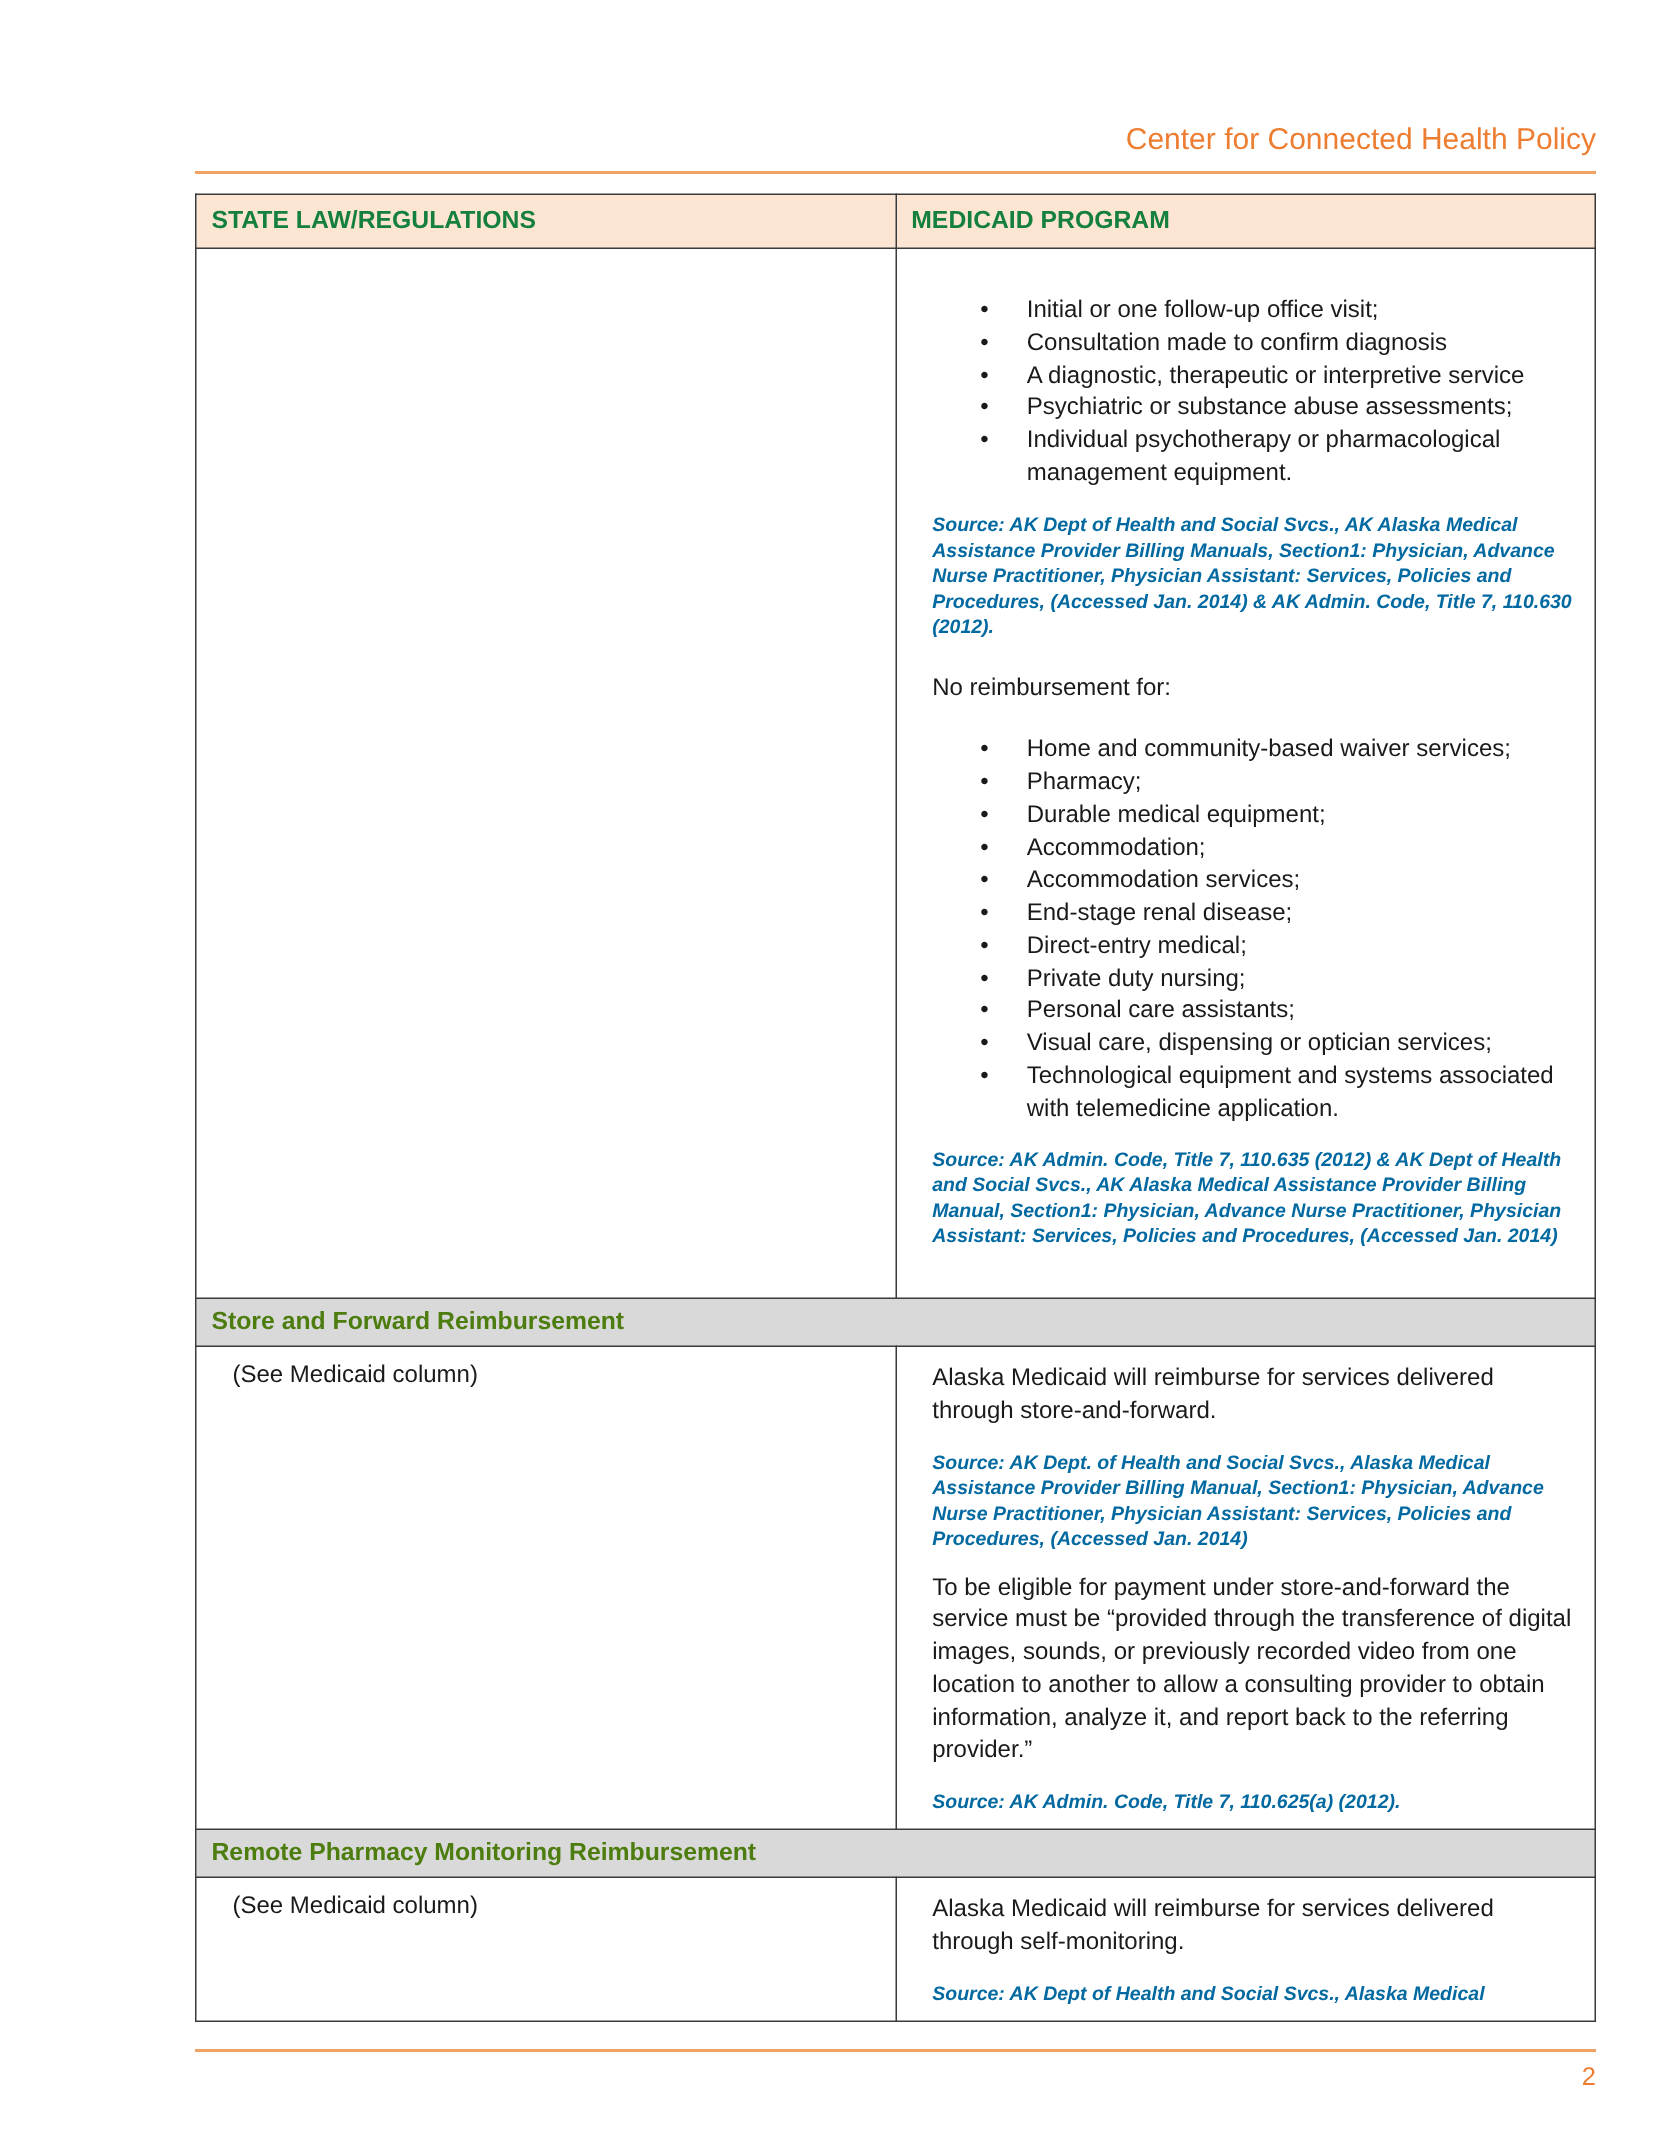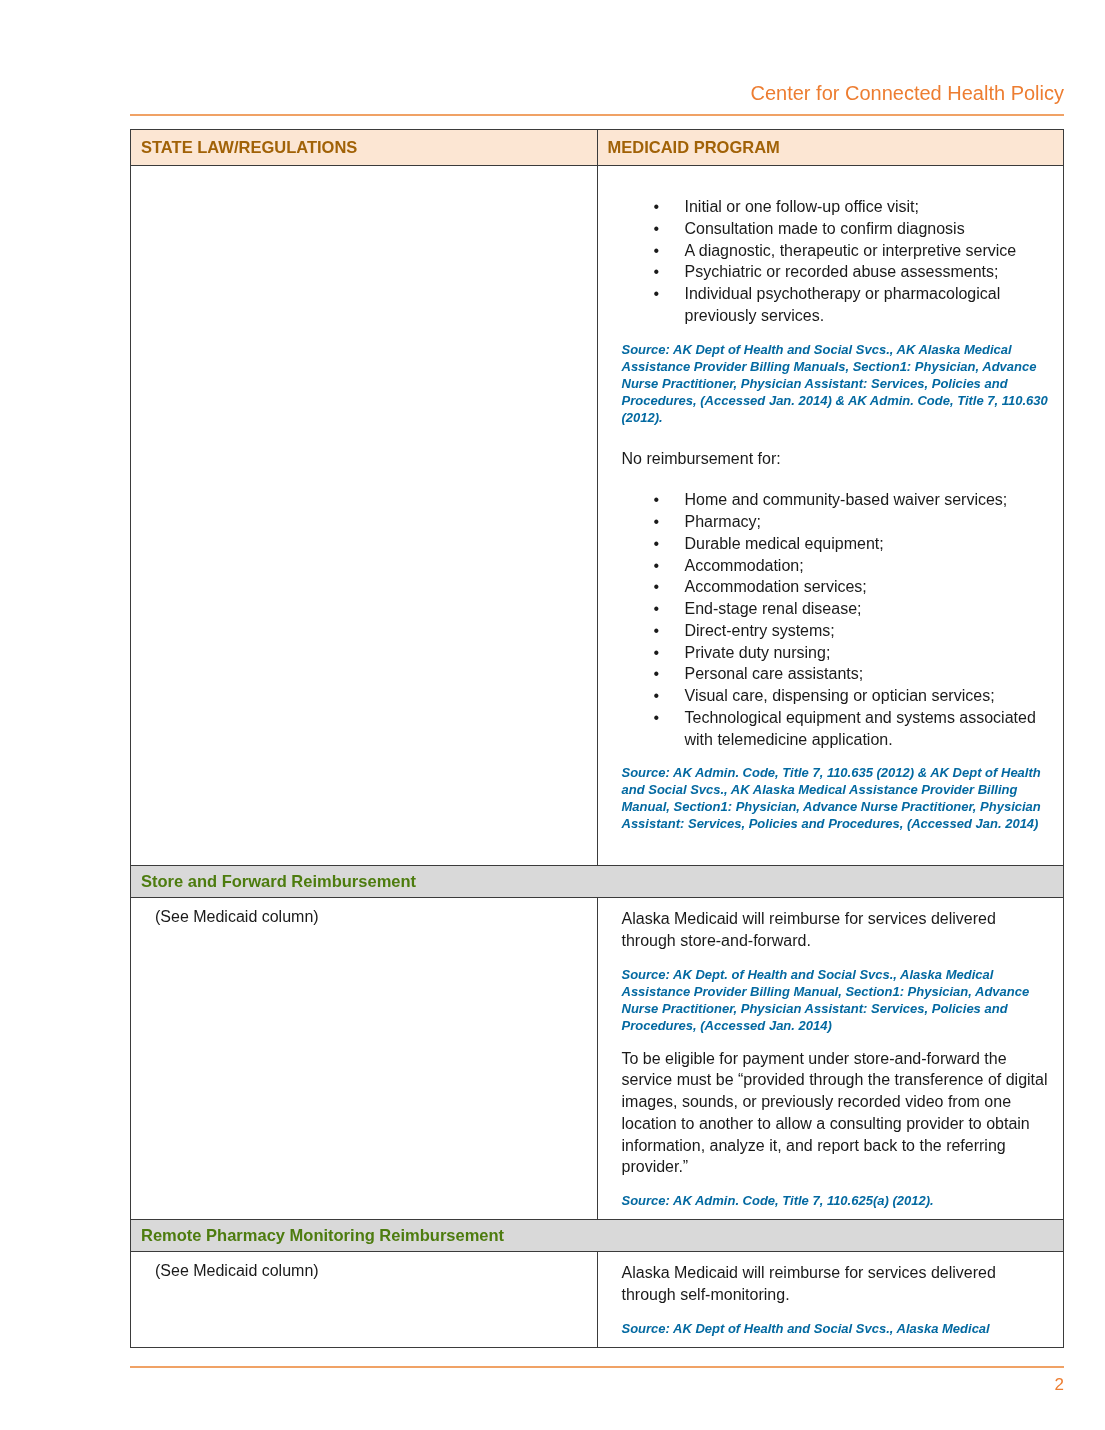--- a/index.html
+++ b/index.html
@@ -43,21 +43,21 @@
   }
   table.policy th, table.policy td {
     border: 1.5px solid #3b3b3b;
     vertical-align: top;
     box-sizing: border-box;
     padding-left: 24px;
   }
   table.policy th {
     width: 50.2%;
     background: #FCE6D3;
-    color: #a16207;
+    color: #15803d;
     font-size: 16.5px;
     text-align: left;
     padding: 8px 10px;
     height: 36px;
   }
   td.cell {
     font-size: 16px;
     line-height: 1.36;
     padding: 8px 9px 10px 9px;
   }
@@ -129,33 +129,33 @@
       </tr>
     </thead>
     <tbody>
       <tr>
         <td class="cell tall"></td>
         <td class="cell tall">
           <ul class="bullets">
               <li>Initial or one follow-up office visit;</li>
               <li>Consultation made to confirm diagnosis</li>
               <li>A diagnostic, therapeutic or interpretive service</li>
-              <li>Psychiatric or recorded abuse assessments;</li>
-              <li>Individual psychotherapy or pharmacological previously services.</li>
+              <li>Psychiatric or substance abuse assessments;</li>
+              <li>Individual psychotherapy or pharmacological management equipment.</li>
             </ul>
           <p class="source">Source: AK Dept of Health and Social Svcs., AK Alaska Medical Assistance Provider Billing Manuals, Section1: Physician, Advance Nurse Practitioner, Physician Assistant: Services, Policies and Procedures, (Accessed Jan. 2014) &amp; AK Admin. Code, Title 7, 110.630 (2012).</p>
           <p class="body-gap">No reimbursement for:</p>
           <ul class="bullets second">
               <li>Home and community-based waiver services;</li>
               <li>Pharmacy;</li>
               <li>Durable medical equipment;</li>
               <li>Accommodation;</li>
               <li>Accommodation services;</li>
               <li>End-stage renal disease;</li>
-              <li>Direct-entry systems;</li>
+              <li>Direct-entry medical;</li>
               <li>Private duty nursing;</li>
               <li>Personal care assistants;</li>
               <li>Visual care, dispensing or optician services;</li>
               <li>Technological equipment and systems associated with telemedicine application.</li>
             </ul>
           <p class="source">Source: AK Admin. Code, Title 7, 110.635 (2012) &amp; AK Dept of Health and Social Svcs., AK Alaska Medical Assistance Provider Billing Manual, Section1: Physician, Advance Nurse Practitioner, Physician Assistant: Services, Policies and Procedures, (Accessed Jan. 2014)</p>
         </td>
       </tr>
 
       <tr class="section">

